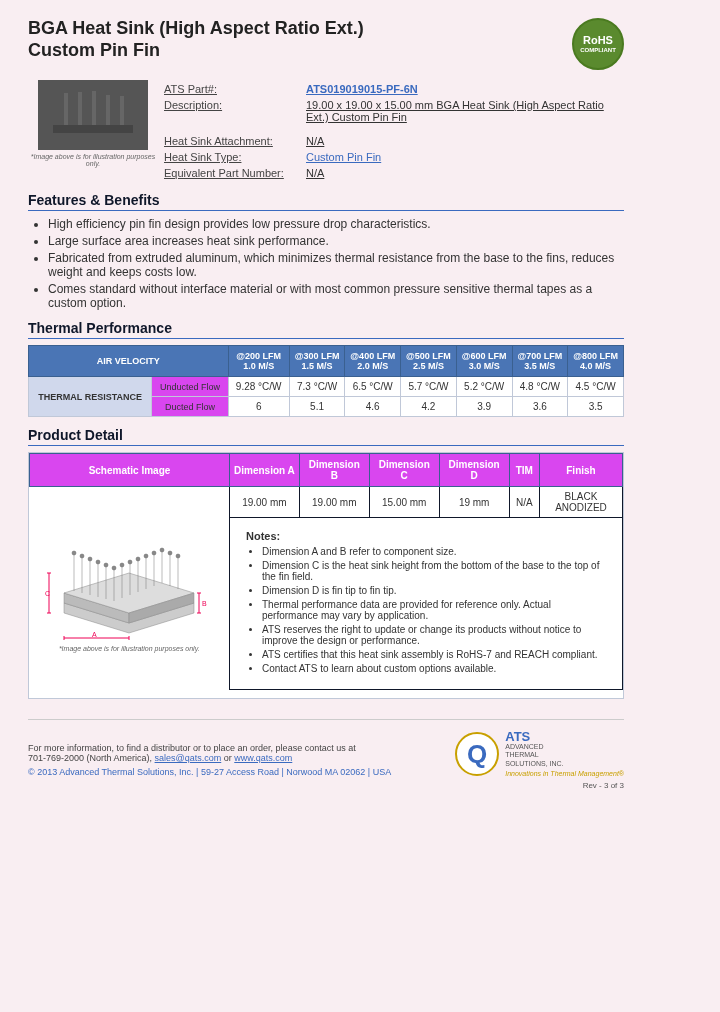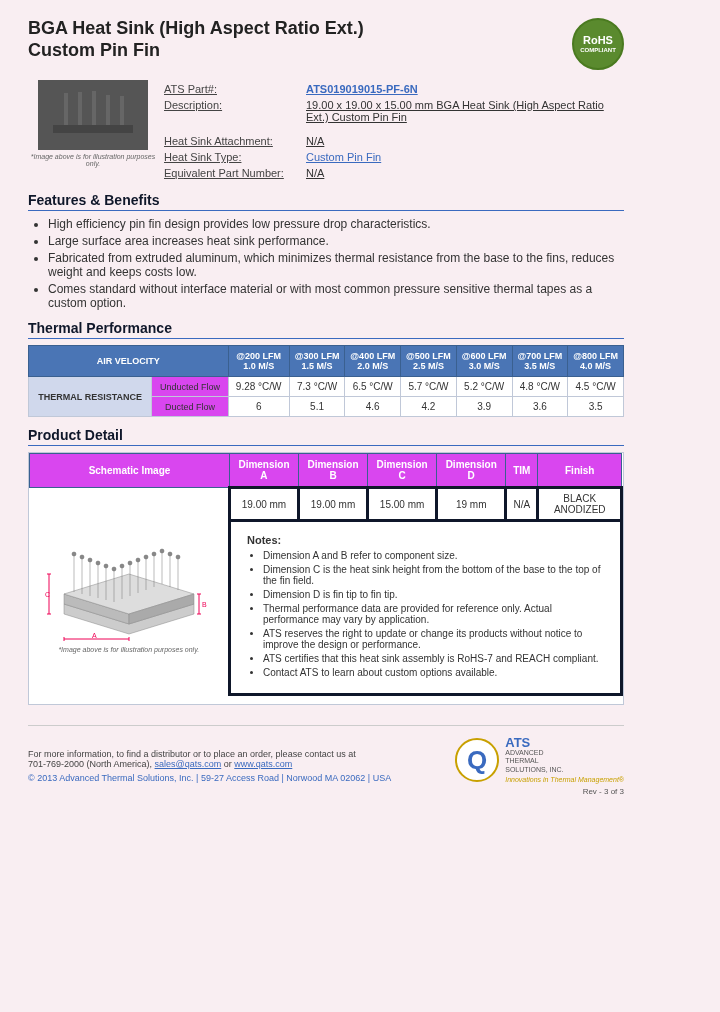--- a/index.html
+++ b/index.html
@@ -164,21 +164,21 @@
     }
     .detail-table th {
       background: #d946ef;
       color: white;
       padding: 5px 4px;
       text-align: center;
       border: 1px solid #3a6090;
       font-size: 10px;
     }
     .detail-table td {
-      border: 3px solid #0f172a;
+      border: 1px solid #0f172a;
       padding: 4px 5px;
       text-align: center;
       background: white;
       font-size: 10px;
     }
     .detail-outer {
       border: 1px solid #c0c8d8;
       background: white;
       margin-bottom: 10px;
     }

